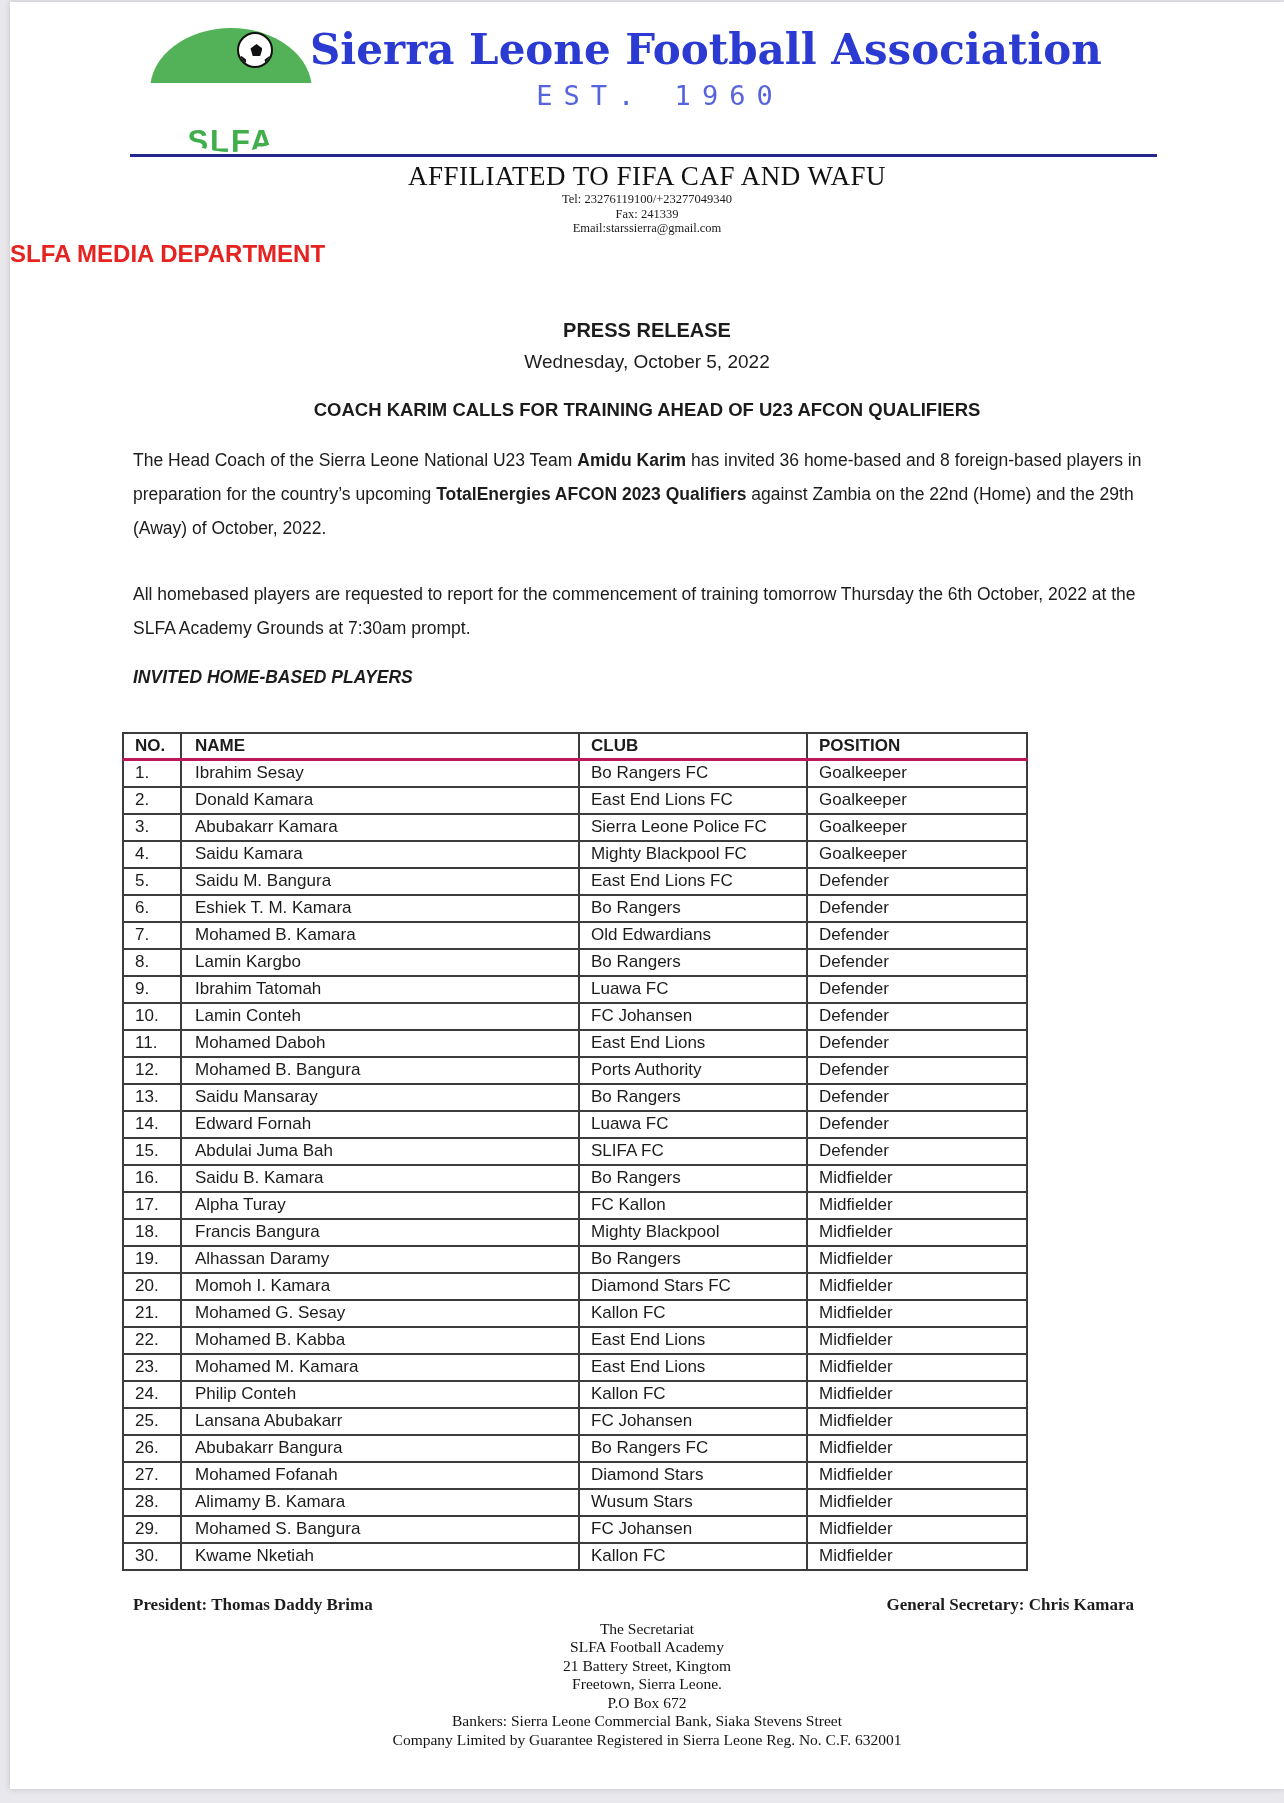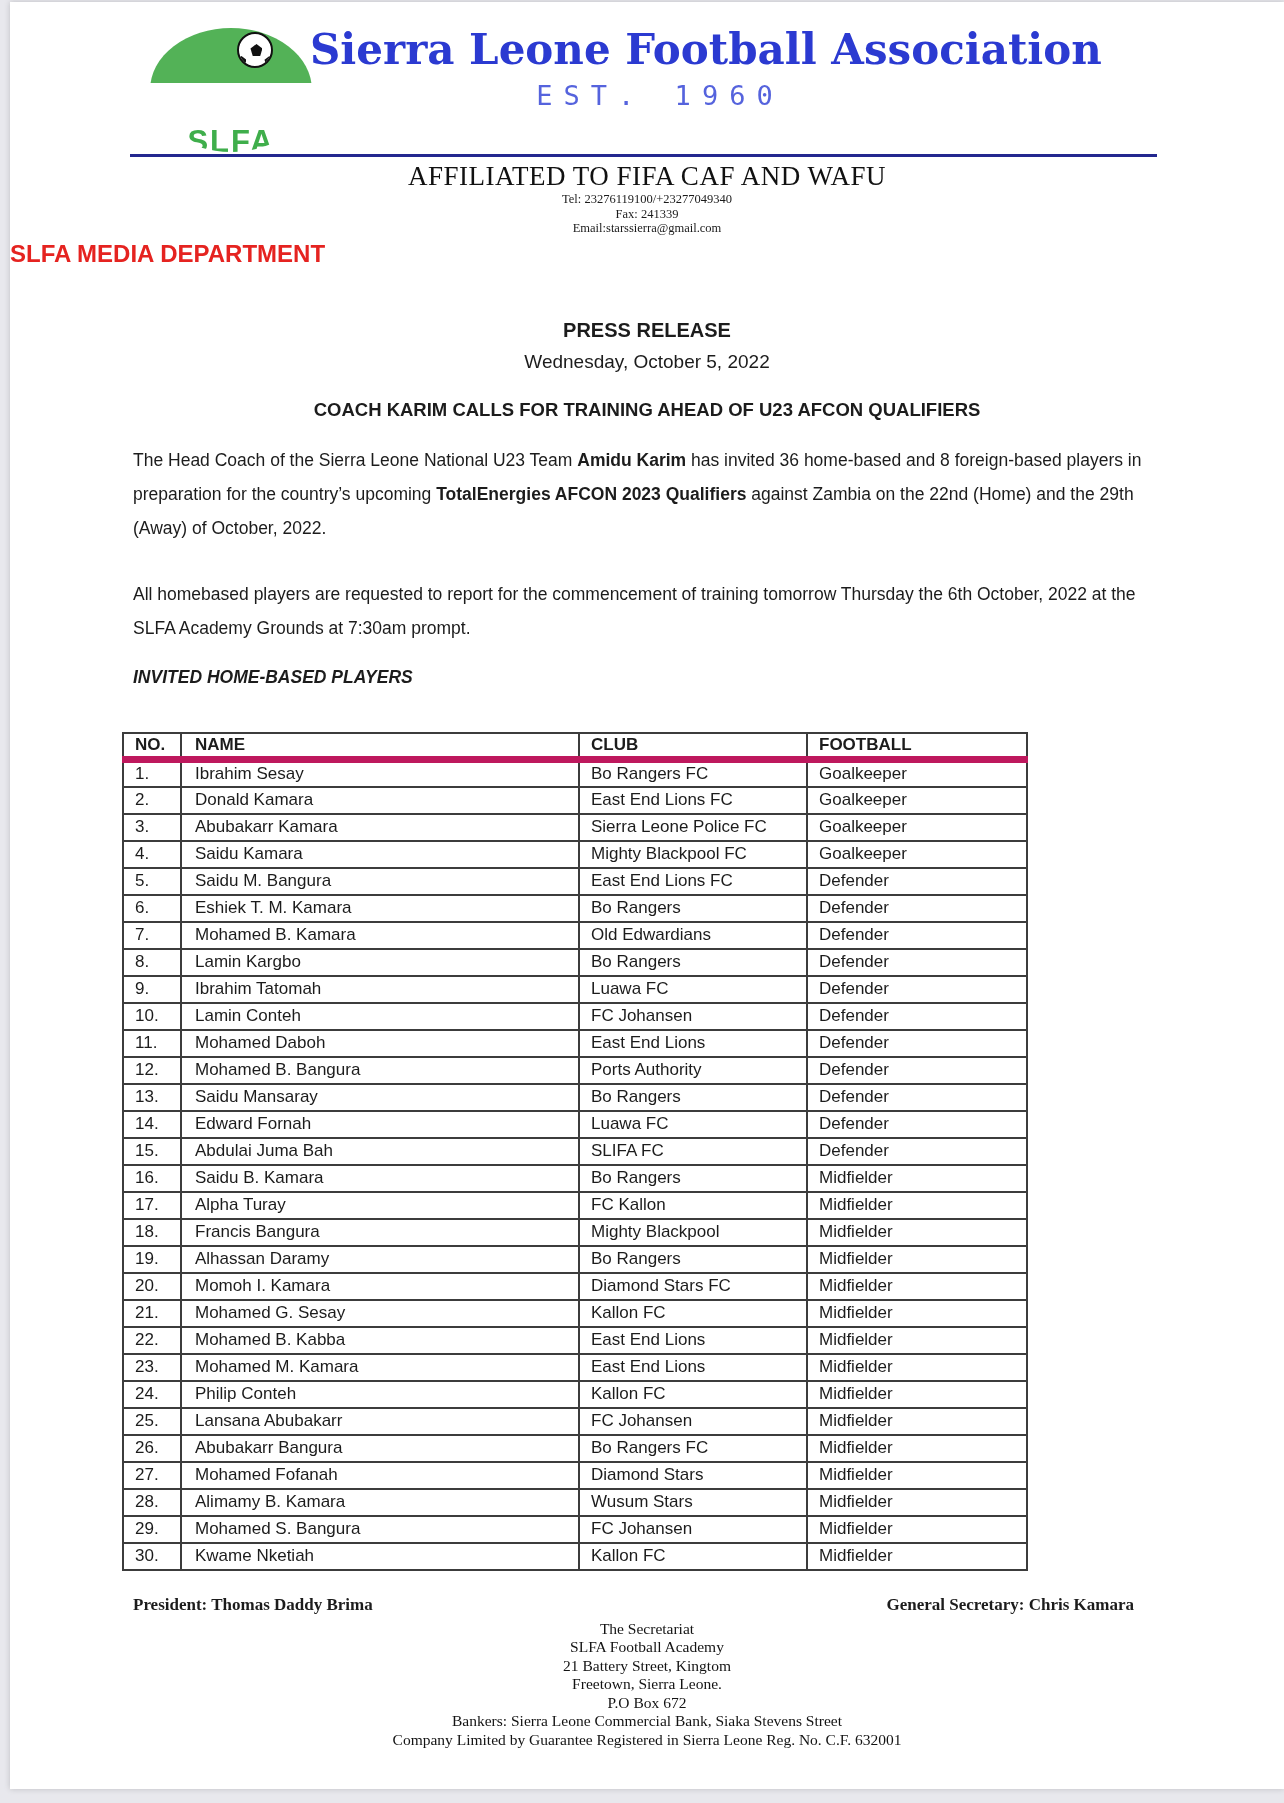--- a/index.html
+++ b/index.html
@@ -97,21 +97,21 @@
   table.players {
     margin:44px 0 0 112px; width:904px;
     border-collapse:collapse; border:2px solid #333;
     table-layout:fixed;
   }
   table.players th, table.players td {
     border:2px solid #3c3c3c; font-size:17px;
     height:27px; padding:1px 6px 1px 11px;
     text-align:left; vertical-align:middle; white-space:nowrap; overflow:hidden;
   }
-  table.players th { font-weight:bold; border-bottom:7px solid #be185d; }
+  table.players th { font-weight:bold; border-bottom:3px solid #be185d; }
   table.players td.col-name, table.players th.col-name { padding-left:13px;margin-left:38px; }
 
   
   .signatures {
     margin:24px 150px 0 123px;
     display:flex; justify-content:space-between;
     font-family:"Liberation Serif", serif; font-weight:bold; font-size:17px;
   }
   .footer-block {
     margin-top:5px; text-align:center;
@@ -170,21 +170,21 @@
       <col style="width:58px">
         <col style="width:398px">
         <col style="width:228px">
         <col style="width:220px">
     </colgroup>
     <thead>
       <tr>
         <th>NO.</th>
         <th class="col-name">NAME</th>
         <th>CLUB</th>
-        <th>FOOTBALL</th>
+        <th>POSITION</th>
       </tr>
     </thead>
     <tbody>
         <tr>
           <td>1.</td>
           <td class="col-name">Ibrahim Sesay</td>
           <td>Bo Rangers FC</td>
           <td>Goalkeeper</td>
         </tr>
         <tr>

